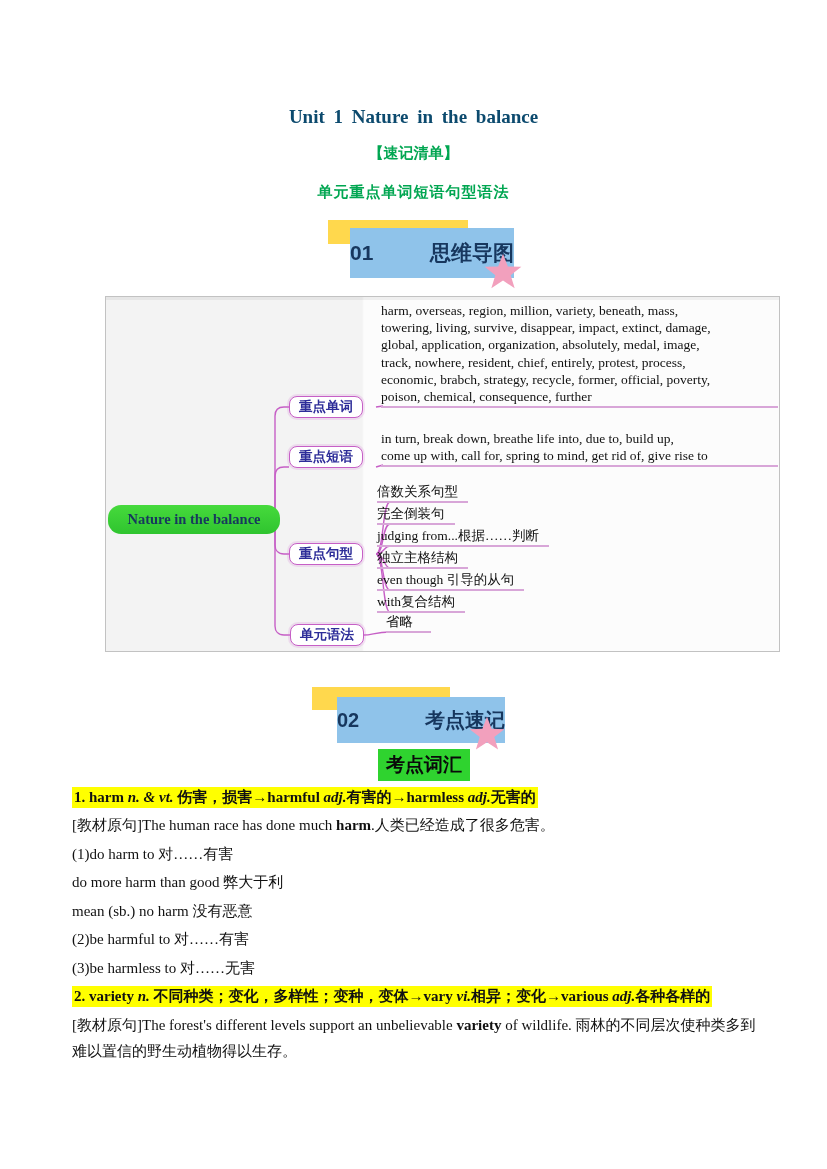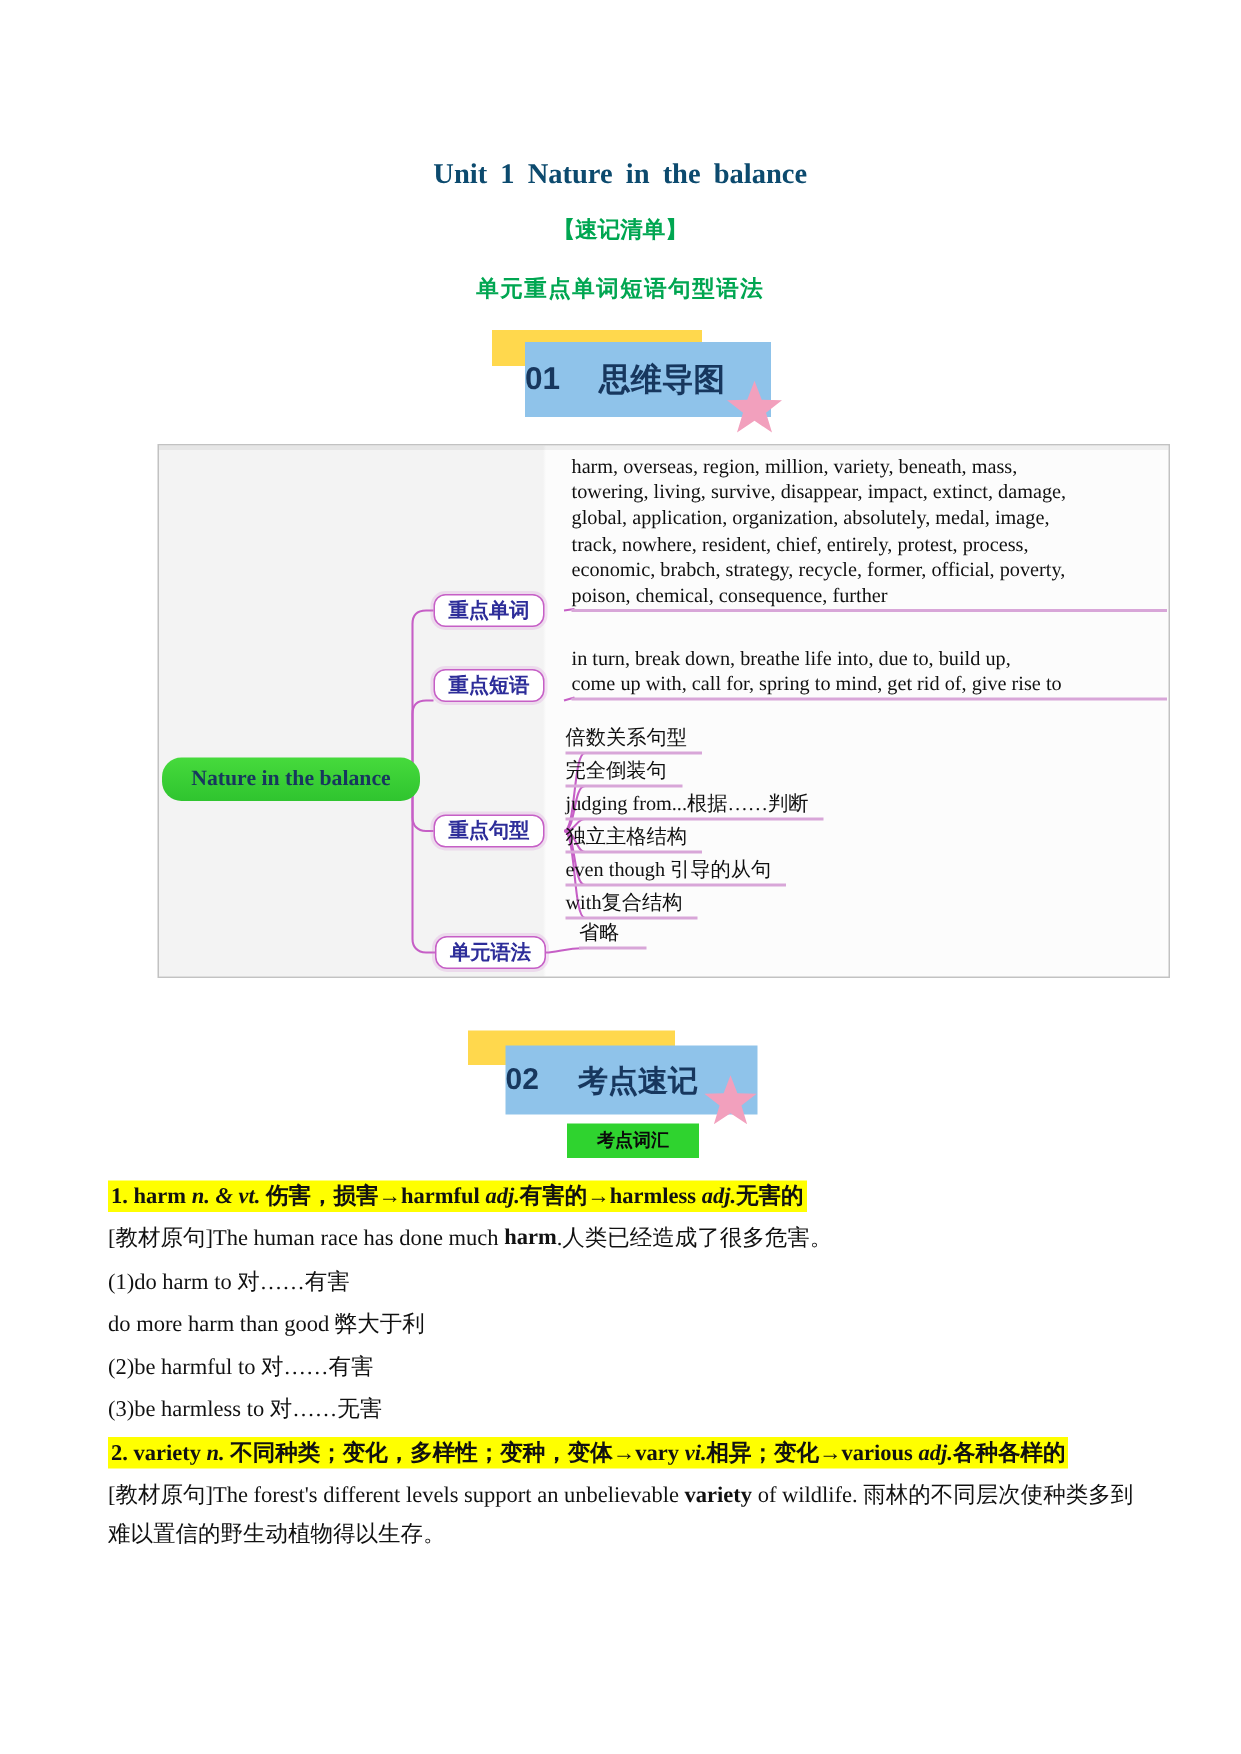--- a/index.html
+++ b/index.html
@@ -13,21 +13,21 @@
         font-family:"Liberation Sans","DejaVu Sans",sans-serif;
         font-size:15px;font-weight:bold;color:var(--c-heading-green,#00a651);}
   .sub2{position:absolute;top:183px;left:0;width:100%;text-align:center;
         font-family:"Liberation Sans","DejaVu Sans",sans-serif;
         font-size:15px;font-weight:bold;color:var(--c-heading-green,#00a651);letter-spacing:1px;}
 
   
   .banner{position:absolute;}
   .banner .yellow{position:absolute;background:var(--c-banner-yellow,#ffd84d);}
   .banner .blue{position:absolute;background:var(--c-banner-blue,#8fc3ea);
-                display:flex;align-items:center;justify-content:flex-start;gap:26px;
+                display:flex;align-items:center;justify-content:space-between;gap:26px;
                 font-family:"Liberation Sans","DejaVu Sans",sans-serif;
                 font-weight:bold;color:var(--c-navy,#17375e);}
   .banner .star{position:absolute;}
   .banner1{left:328px;top:220px;width:212px;height:72px;}
   .banner1 .yellow{left:0;top:0;width:140px;height:24px;}
   .banner1 .blue{left:22px;top:8px;width:164px;height:50px;font-size:21px;}
   .banner1 .star{left:155px;top:33px;width:40px;height:40px;}
   .banner2{left:312px;top:687px;width:205px;height:70px;}
   .banner2 .yellow{left:0;top:0;width:138px;height:23px;}
   .banner2 .blue{left:25px;top:10px;width:168px;height:46px;font-size:20px;}
@@ -59,21 +59,21 @@
   .leaf-words{top:5px;} .leaf-phrases{top:133px;}
   .leaf-item{position:absolute;left:271px;font-size:13.5px;line-height:17px;color:#101010;
              border-bottom:2px solid var(--c-map-underline,#d8a6d8);
              padding:0 10px 1px 0;white-space:nowrap;}
   .si0{top:186px;} .si1{top:208px;} .si2{top:230px;} .si3{top:252px;} .si4{top:274px;} .si5{top:296px;}
   .gi0{top:316px;left:280px;padding-right:18px;}
 
   
   .badge{position:absolute;left:378px;top:749px;background:var(--c-badge-green,#2fd32f);
          font-family:"Liberation Sans","DejaVu Sans",sans-serif;
-         font-size:12px;font-weight:bold;color:#0a0a0a;padding:3px 20px;}
+         font-size:19px;font-weight:bold;color:#0a0a0a;padding:3px 8px;}
 
   
   .entries{position:absolute;left:72px;top:783px;width:696px;font-size:15px;}
   .row{height:28.5px;display:flex;align-items:center;white-space:pre;}
   .hl{background:var(--c-hl-yellow,#ffff00);font-weight:bold;padding:1px 2px;}
   .bi{font-style:italic;}
   .b{font-weight:bold;}
   .para{line-height:26px;white-space:normal;margin-top:1px;}
 </style>
 </head>
@@ -161,20 +161,21 @@
     <div class="row">
       <span class="hl"><span>1. harm </span><span class="bi">n. &amp; vt.</span><span> 伤害，损害→harmful </span><span class="bi">adj.</span><span>有害的→harmless </span><span class="bi">adj.</span><span>无害的</span></span>
     </div>
 
     <div class="row">
       <span>[教材原句]The human race has done much </span><span class="b">harm</span><span>.人类已经造成了很多危害。</span>
     </div>
 
     <div class="row">(1)do harm to 对……有害</div>
     <div class="row">do more harm than good 弊大于利</div>
+    <div class="row">mean (sb.) no harm 没有恶意</div>
     <div class="row">(2)be harmful to 对……有害</div>
     <div class="row">(3)be harmless to 对……无害</div>
 
     <div class="row">
       <span class="hl"><span>2. variety </span><span class="bi">n.</span><span> 不同种类；变化，多样性；变种，变体→vary </span><span class="bi">vi.</span><span>相异；变化→various </span><span class="bi">adj.</span><span>各种各样的</span></span>
     </div>
 
     <div class="para">
       <span>[教材原句]The forest's different levels support an unbelievable </span><span class="b">variety</span><span> of wildlife. 雨林的不同层次使种类多到难以置信的野生动植物得以生存。</span>
     </div>

